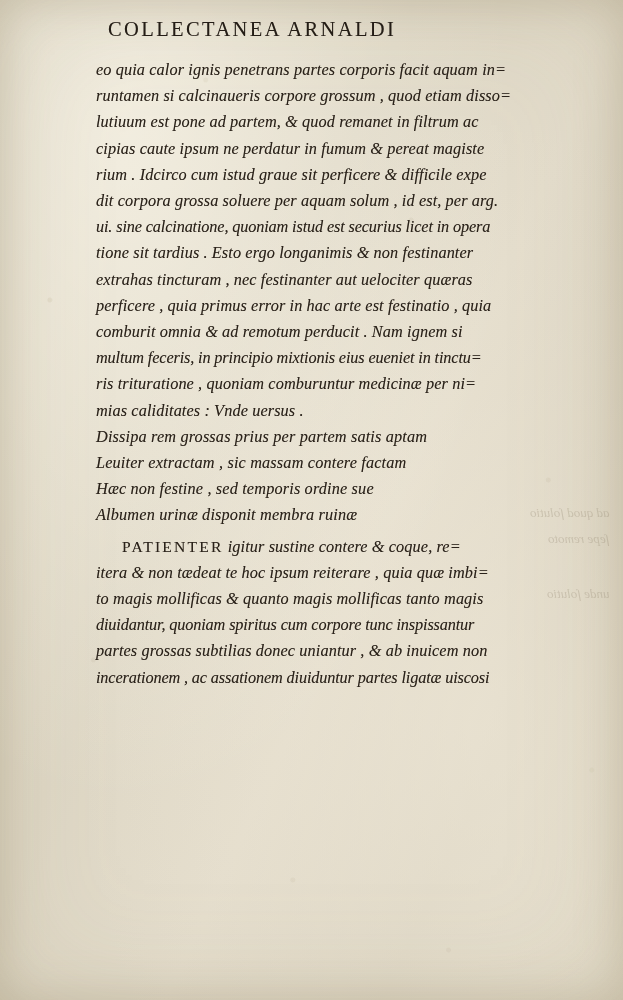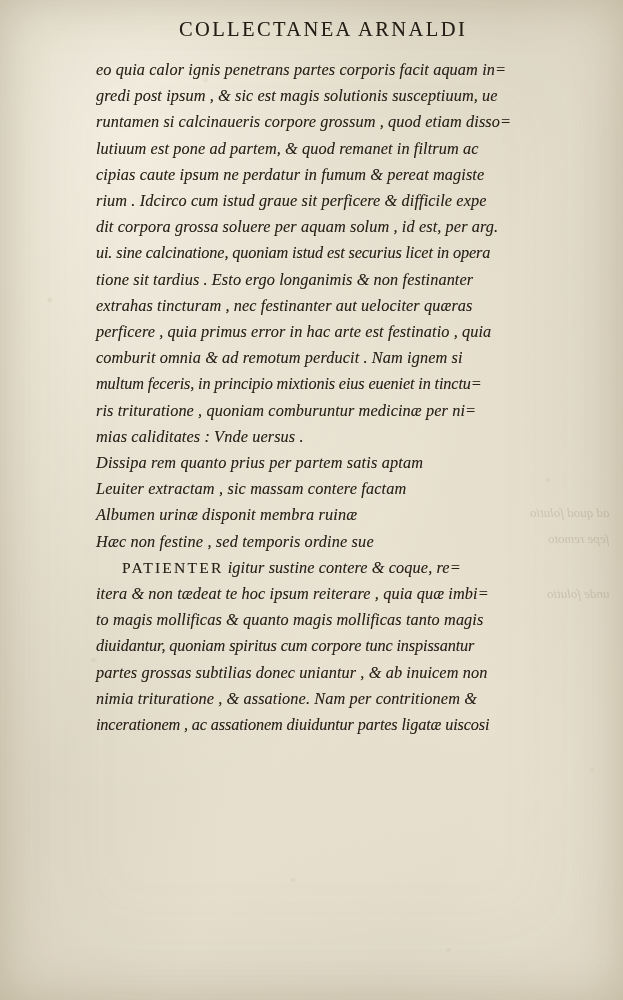--- a/index.html
+++ b/index.html
@@ -51,21 +51,21 @@
       inset 0 0 120px rgba(168,153,123,0.18);
   }
   #text-block {
     position: absolute;
     left: 96px;
     top: 18px;
     width: 442px;
     z-index: 3;
   }
   .header {
-    text-align: center;
+    text-align: left;
     font-family: "Liberation Serif", serif;
     font-size: 20.5px;
     letter-spacing: 2.4px;
     color: #241d16;
     margin: 0 0 16px 0;
     padding-left: 12px;
     white-space: nowrap;
   }
   .line {
     font-family: "Liberation Serif", serif;
@@ -81,20 +81,21 @@
     padding-left: 26px;
   }
   .line.tight {
     letter-spacing: -0.15px;
     font-style: italic;
   }
   .line.verse {
     letter-spacing: 0.15px;
   }
   .gap-top {
+    margin-top: 5px;
   }
   .caps {
     font-style: normal;
     letter-spacing: 2.2px;
     font-size: 15.6px;
   }
   
   .line, .header {
     text-shadow: 0 0 0.6px rgba(40,32,24,0.35);
   }
@@ -117,42 +118,40 @@
 
   <div class="ghost" style="top:505px;">ad quod ſolutio</div>
   <div class="ghost" style="top:531px;">ſepe remoto</div>
   <div class="ghost" style="top:586px;">unde ſolutio</div>
 
   <div id="text-block">
 
     <div class="header">COLLECTANEA ARNALDI</div>
 
     <div class="line">eo quia calor ignis penetrans partes corporis facit aquam in=</div>
-    <div class="line">gredi post ipsum , &amp; sic est magis solutionis susceptiuum, ue</div>
     <div class="line">runtamen si calcinaueris corpore grossum , quod etiam disso=</div>
     <div class="line">lutiuum est pone ad partem, &amp; quod remanet in filtrum ac</div>
     <div class="line">cipias caute ipsum ne perdatur in fumum &amp; pereat magiste</div>
     <div class="line">rium . Idcirco cum istud graue sit perficere &amp; difficile expe</div>
     <div class="line">dit corpora grossa soluere per aquam solum , id est, per arg.</div>
     <div class="line tight">ui. sine calcinatione, quoniam istud est securius licet in opera</div>
     <div class="line">tione sit tardius . Esto ergo longanimis &amp; non festinanter</div>
     <div class="line">extrahas tincturam , nec festinanter aut uelociter quæras</div>
     <div class="line">perficere , quia primus error in hac arte est festinatio , quia</div>
     <div class="line">comburit omnia &amp; ad remotum perducit . Nam ignem si</div>
     <div class="line tight">multum feceris, in principio mixtionis eius eueniet in tinctu=</div>
     <div class="line">ris trituratione , quoniam comburuntur medicinæ per ni=</div>
     <div class="line">mias caliditates : Vnde uersus .</div>
 
-    <div class="line verse">Dissipa rem quanto prius per partem satis aptam</div>
+    <div class="line verse">Dissipa rem grossas prius per partem satis aptam</div>
     <div class="line verse">Leuiter extractam , sic massam contere factam</div>
+    <div class="line verse">Hæc non festine , sed temporis ordine sue</div>
     <div class="line verse">Albumen urinæ disponit membra ruinæ</div>
-    <div class="line verse">Hæc non festine , sed temporis ordine sue</div>
 
     <div class="line indent gap-top"><span class="caps">PATIENTER</span><span> igitur sustine contere &amp; coque, re=</span></div>
     <div class="line">itera &amp; non tædeat te hoc ipsum reiterare , quia quæ imbi=</div>
     <div class="line">to magis mollificas &amp; quanto magis mollificas tanto magis</div>
     <div class="line tight">diuidantur, quoniam spiritus cum corpore tunc inspissantur</div>
     <div class="line">partes grossas subtilias donec uniantur , &amp; ab inuicem non</div>
-    <div class="line">nimia trituratione , &amp; assatione. Nam per contritionem &amp;</div>
     <div class="line tight">incerationem , ac assationem diuiduntur partes ligatæ uiscosi</div>
 
   </div>
 </div>
 
 </body></html>

